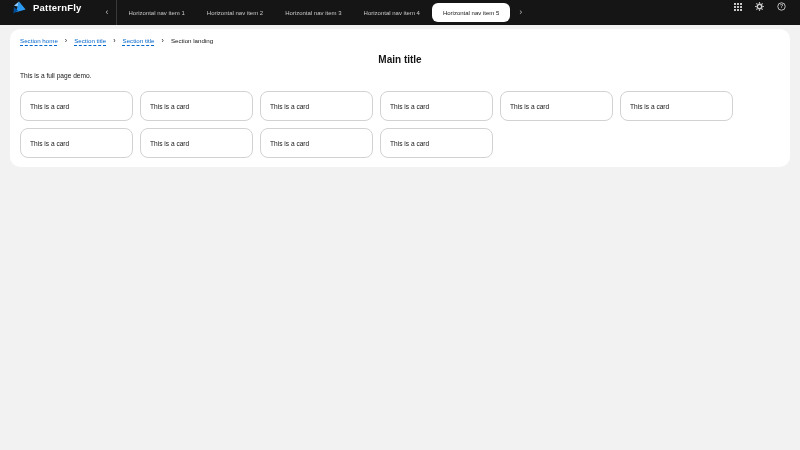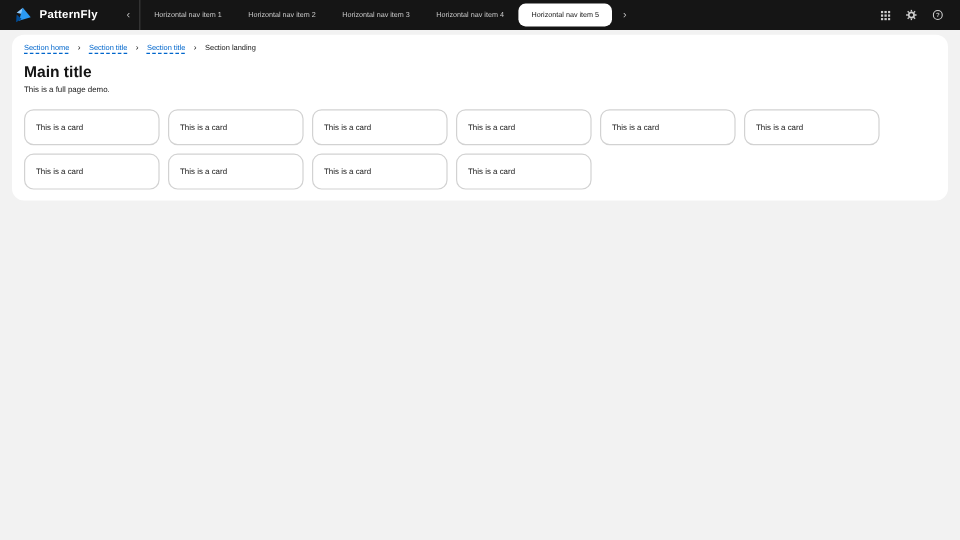--- a/index.html
+++ b/index.html
@@ -12,21 +12,21 @@
   html, body { margin: 0; padding: 0; }
   body {
     width: 800px; height: 450px; overflow: hidden;
     background: var(--page-bg);
     font-family: "Liberation Sans", sans-serif;
     color: var(--text-color);
   }
   
   .masthead {
     height: 25px; background: var(--masthead-bg);
-    display: flex; align-items: center; padding: 0 12px;
+    display: flex; align-items: flex-start; padding: 0 12px;
   }
   .brand { display: flex; align-items: center; gap: 6px; cursor: pointer; }
   .brand svg { display: block; }
   .brand-name { color: #ffffff; font-weight: 700; font-size: 9.5px; letter-spacing: .2px; }
   .scroll-btn {
     background: none; border: none; color: #bdbdbd; cursor: pointer;
     font-size: 9px; line-height: 25px; padding: 0 8px; height: 25px;
   }
   .scroll-btn.left { margin-left: 16px; }
   .vdiv { width: 1px; align-self: stretch; background: var(--divider-color); }
@@ -50,21 +50,21 @@
     border-radius: 10px; padding: 8px 10px 9px; min-height: 129px;
   }
   .breadcrumb { display: flex; align-items: center; gap: 7px; font-size: 6.2px; }
   .breadcrumb a {
     color: var(--link-color); cursor: pointer;
     text-decoration: underline; text-decoration-style: dashed;
     text-decoration-thickness: 1px; text-underline-offset: 2px;
   }
   .breadcrumb .sep { color: var(--text-color); font-size: 7px; line-height: 1; }
   .breadcrumb .current { color: var(--text-color); }
-  .page-title { font-size: 13px; font-weight: 700; margin: 8px 0 0; line-height: 15px; }
+  .page-title { font-size: 10px; font-weight: 700; margin: 8px 0 0; line-height: 15px; text-align: center; }
   .page-subtitle { font-size: 6.6px; margin: 4px 0 0; line-height: 9px; }
   .gallery {
     margin-top: 11px; display: grid;
     grid-template-columns: repeat(auto-fill, 113px); gap: 7px;
   }
   .card {
     background: var(--panel-bg); border: 1px solid var(--card-border);
     border-radius: 8px; height: 30px; padding: 0 9px;
     display: flex; align-items: center; font-size: 6.6px; color: var(--text-color);
   }

